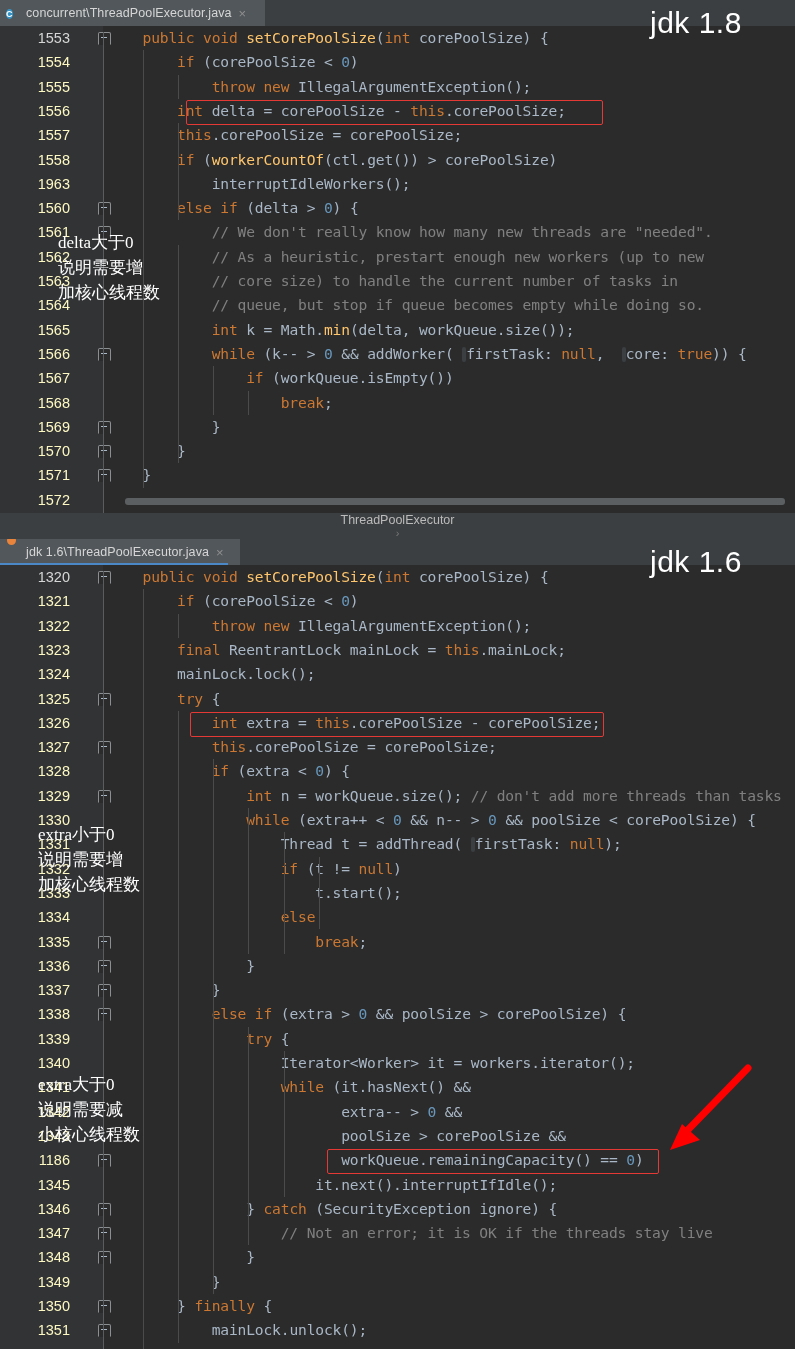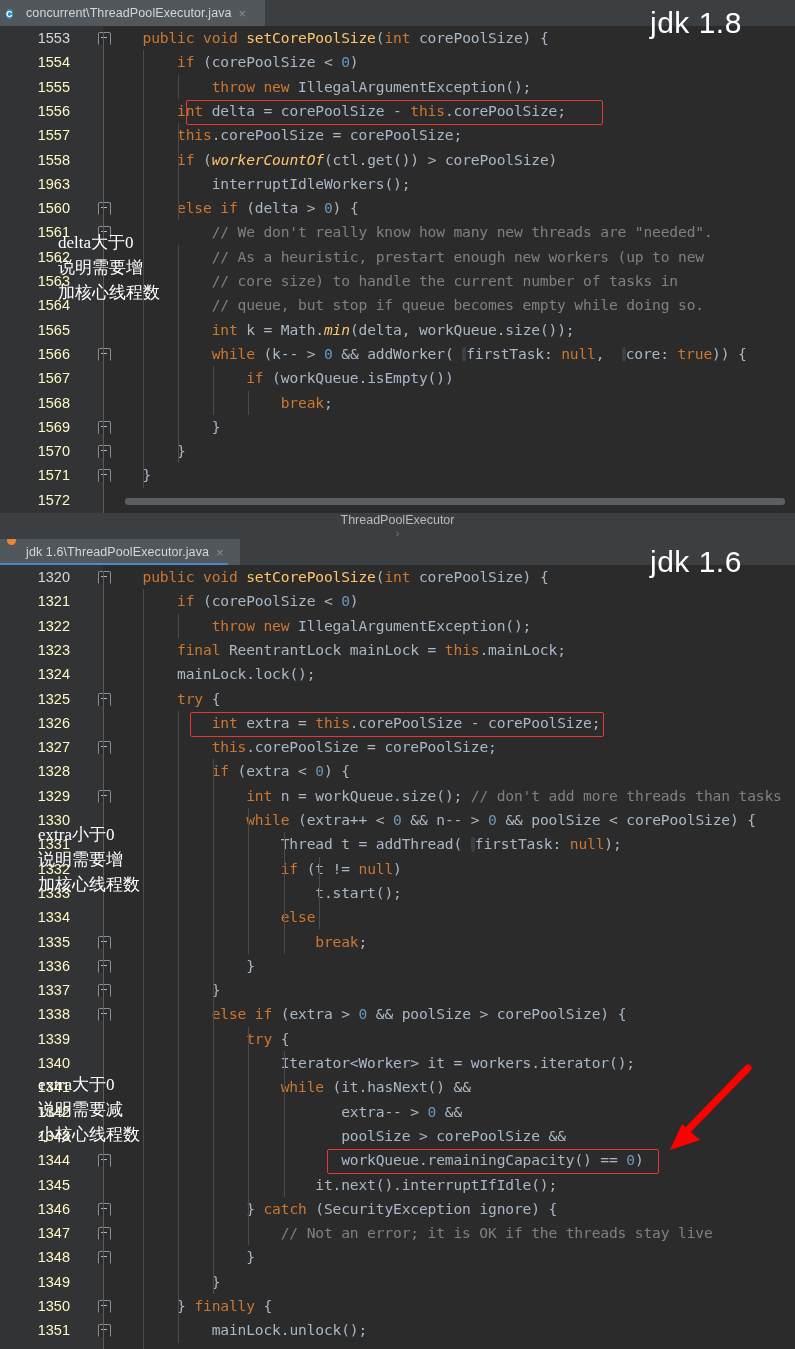--- a/index.html
+++ b/index.html
@@ -50,21 +50,21 @@
     font-family:"DejaVu Sans Mono","Liberation Mono",monospace;
     font-size:14.6px;line-height:24.3px;color:#a9b7c6;letter-spacing:-0.15px;
   }
 
   
   .kw{color:#cc7832;}
   .fn{color:#ffc66d;}
   .num{color:#6897bb;}
   .cm{color:#808080;}
   .def{color:#a9b7c6;}
-  .it{font-style:italic;text-align:center;}
+  .it{text-align:center;}
   .hintp{
     background:#3b3f41;color:#8c8c8c;border-radius:2px;padding:0 2px;
     font-size:13px;
   }
   .foldline{position:absolute;left:103px;width:1px;background:#5a5d5e;}
   .fold{
     position:absolute;left:98px;width:11px;height:11px;border:1px solid #8c8f91;
     border-radius:2px;background:#2b2b2b;
   }
   .fold:after{
@@ -338,21 +338,21 @@
       </div>
       <div class="row" style="position: absolute; left: 0px; right: 0px; top: 534.6px; height: 24.3px;">
         <div class="lineno" style="line-height: 24.3px;">1342</div>
         <div class="codetext" style="line-height: 24.3px;">                           <span class="def">extra</span><span class="def">-</span><span class="def">-</span> <span class="def">&gt;</span> <span class="num">0</span> <span class="def">&amp;</span><span class="def">&amp;</span></div>
       </div>
       <div class="row" style="position: absolute; left: 0px; right: 0px; top: 558.9px; height: 24.3px;">
         <div class="lineno" style="line-height: 24.3px;">1343</div>
         <div class="codetext" style="line-height: 24.3px;">                           <span class="def">poolSize</span> <span class="def">&gt;</span> <span class="def">corePoolSize</span> <span class="def">&amp;</span><span class="def">&amp;</span></div>
       </div>
       <div class="row" style="position: absolute; left: 0px; right: 0px; top: 583.2px; height: 24.3px;">
-        <div class="lineno" style="line-height: 24.3px;">1344</div>
+        <div class="lineno" style="line-height: 24.3px;">1186</div>
         <div class="codetext" style="line-height: 24.3px;">                           <span class="def">workQueue</span><span class="def">.</span><span class="def">remainingCapacity</span><span class="def">(</span><span class="def">)</span> <span class="def">=</span><span class="def">=</span> <span class="num">0</span><span class="def">)</span></div>
       </div>
       <div class="row" style="position: absolute; left: 0px; right: 0px; top: 607.5px; height: 24.3px;">
         <div class="lineno" style="line-height: 24.3px;">1345</div>
         <div class="codetext" style="line-height: 24.3px;">                        <span class="def">it</span><span class="def">.</span><span class="def">next</span><span class="def">(</span><span class="def">)</span><span class="def">.</span><span class="def">interruptIfIdle</span><span class="def">(</span><span class="def">)</span><span class="def">;</span></div>
       </div>
       <div class="row" style="position: absolute; left: 0px; right: 0px; top: 631.8px; height: 24.3px;">
         <div class="lineno" style="line-height: 24.3px;">1346</div>
         <div class="codetext" style="line-height: 24.3px;">                <span class="def">}</span> <span class="kw">catch</span> <span class="def">(</span><span class="def">SecurityException</span> <span class="def">ignore</span><span class="def">)</span> <span class="def">{</span></div>
       </div>

